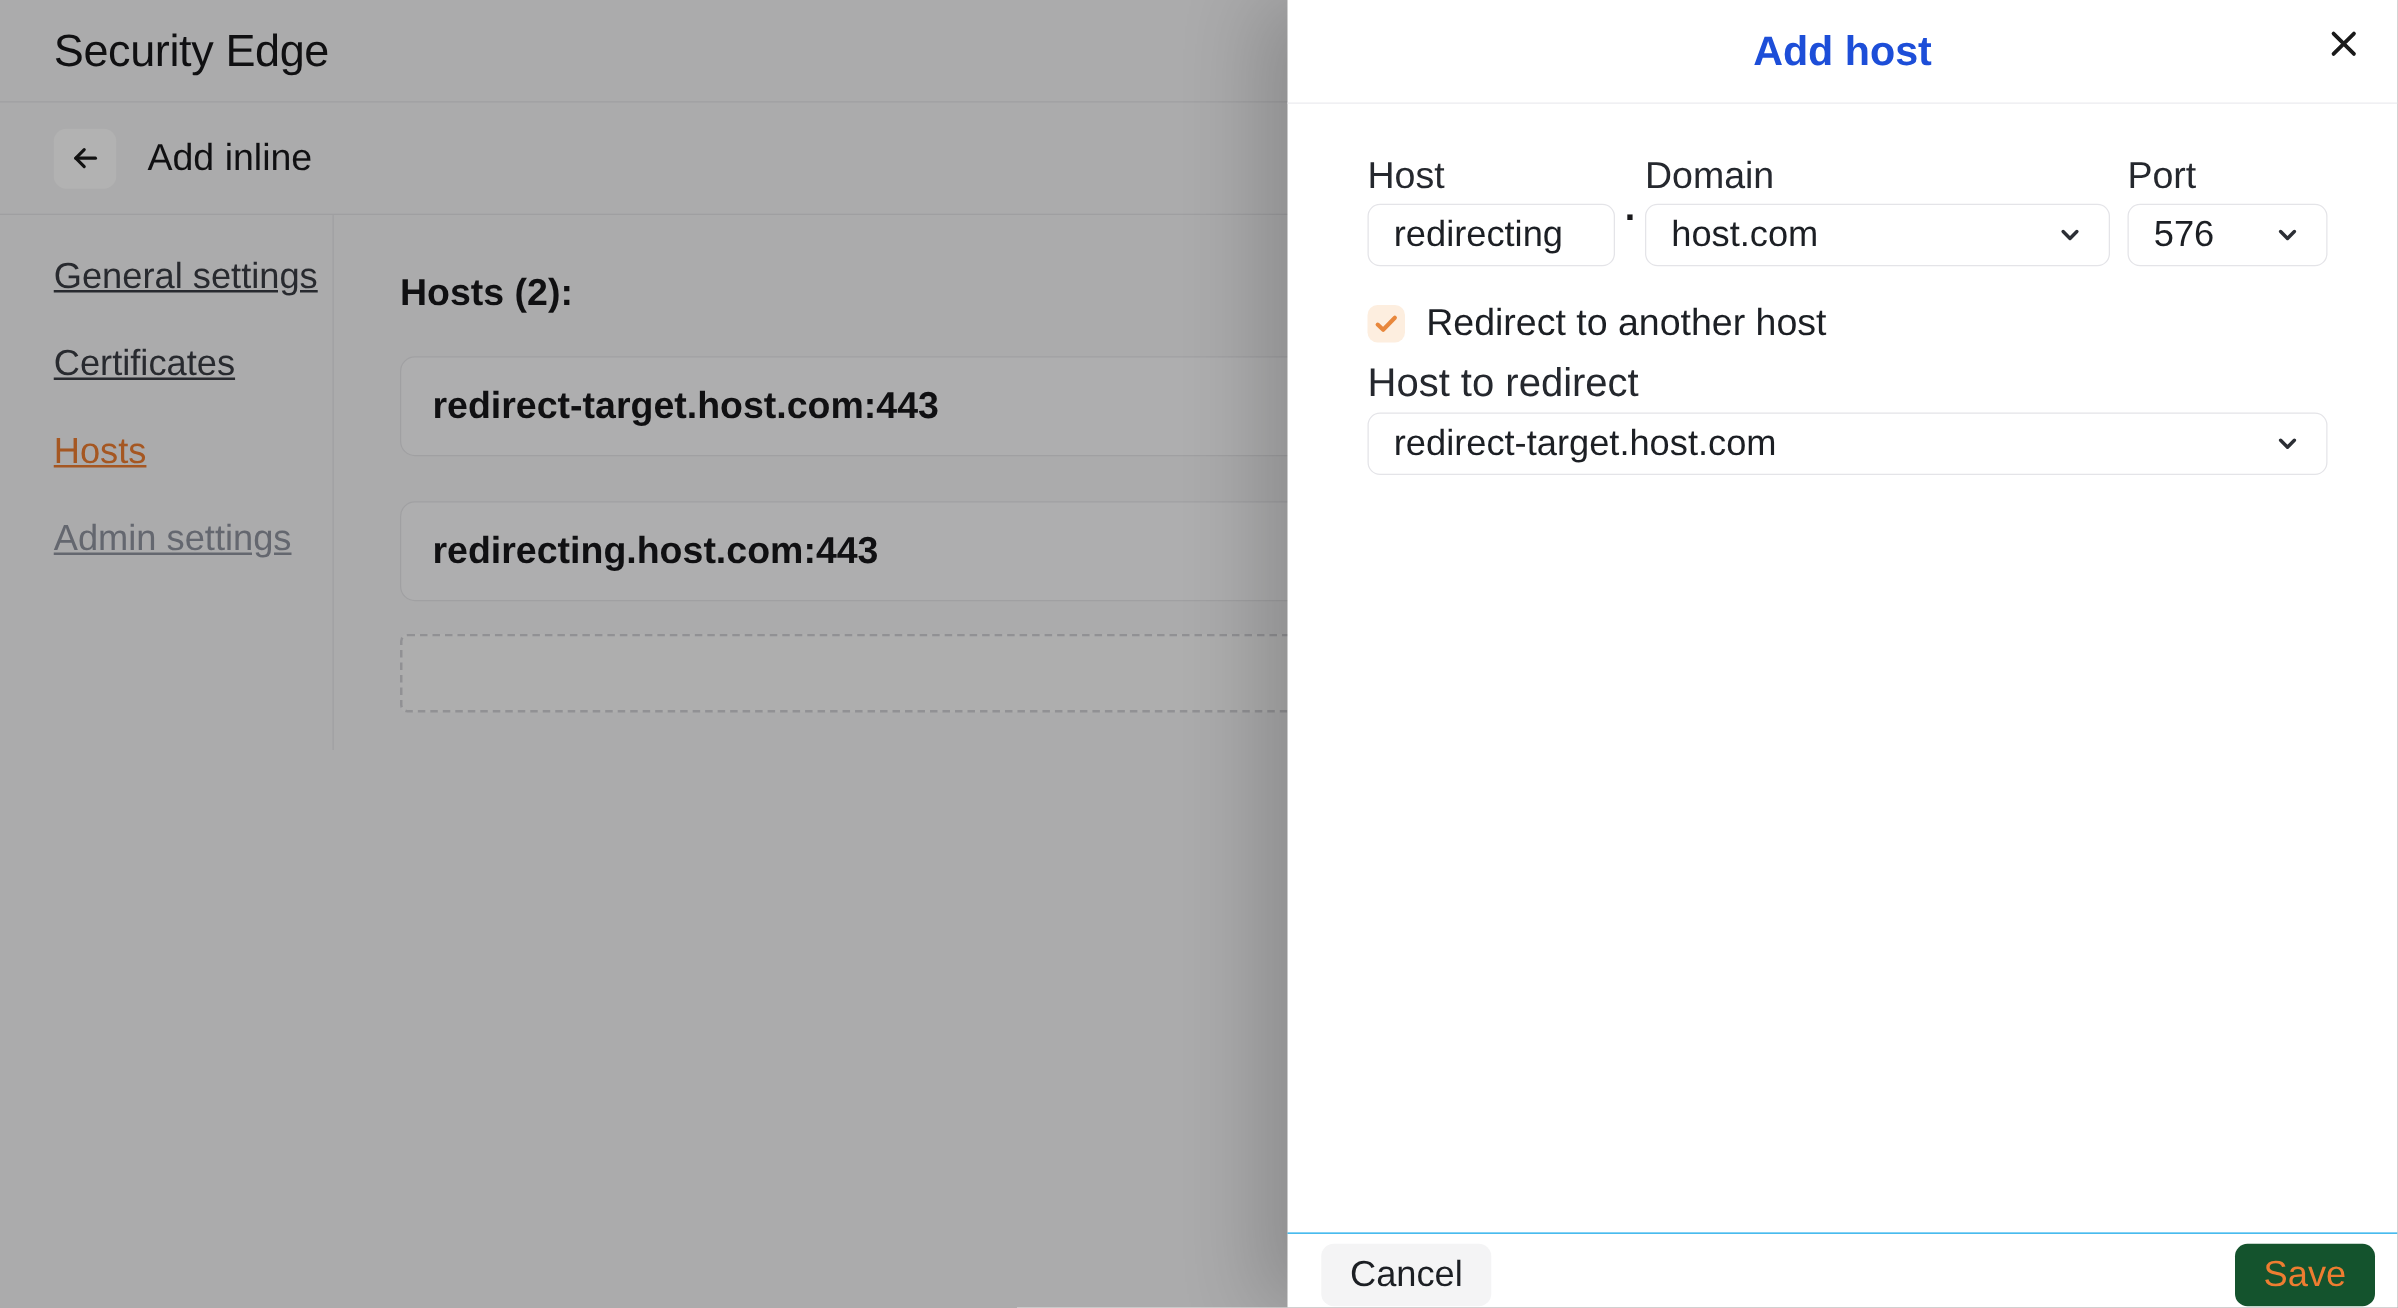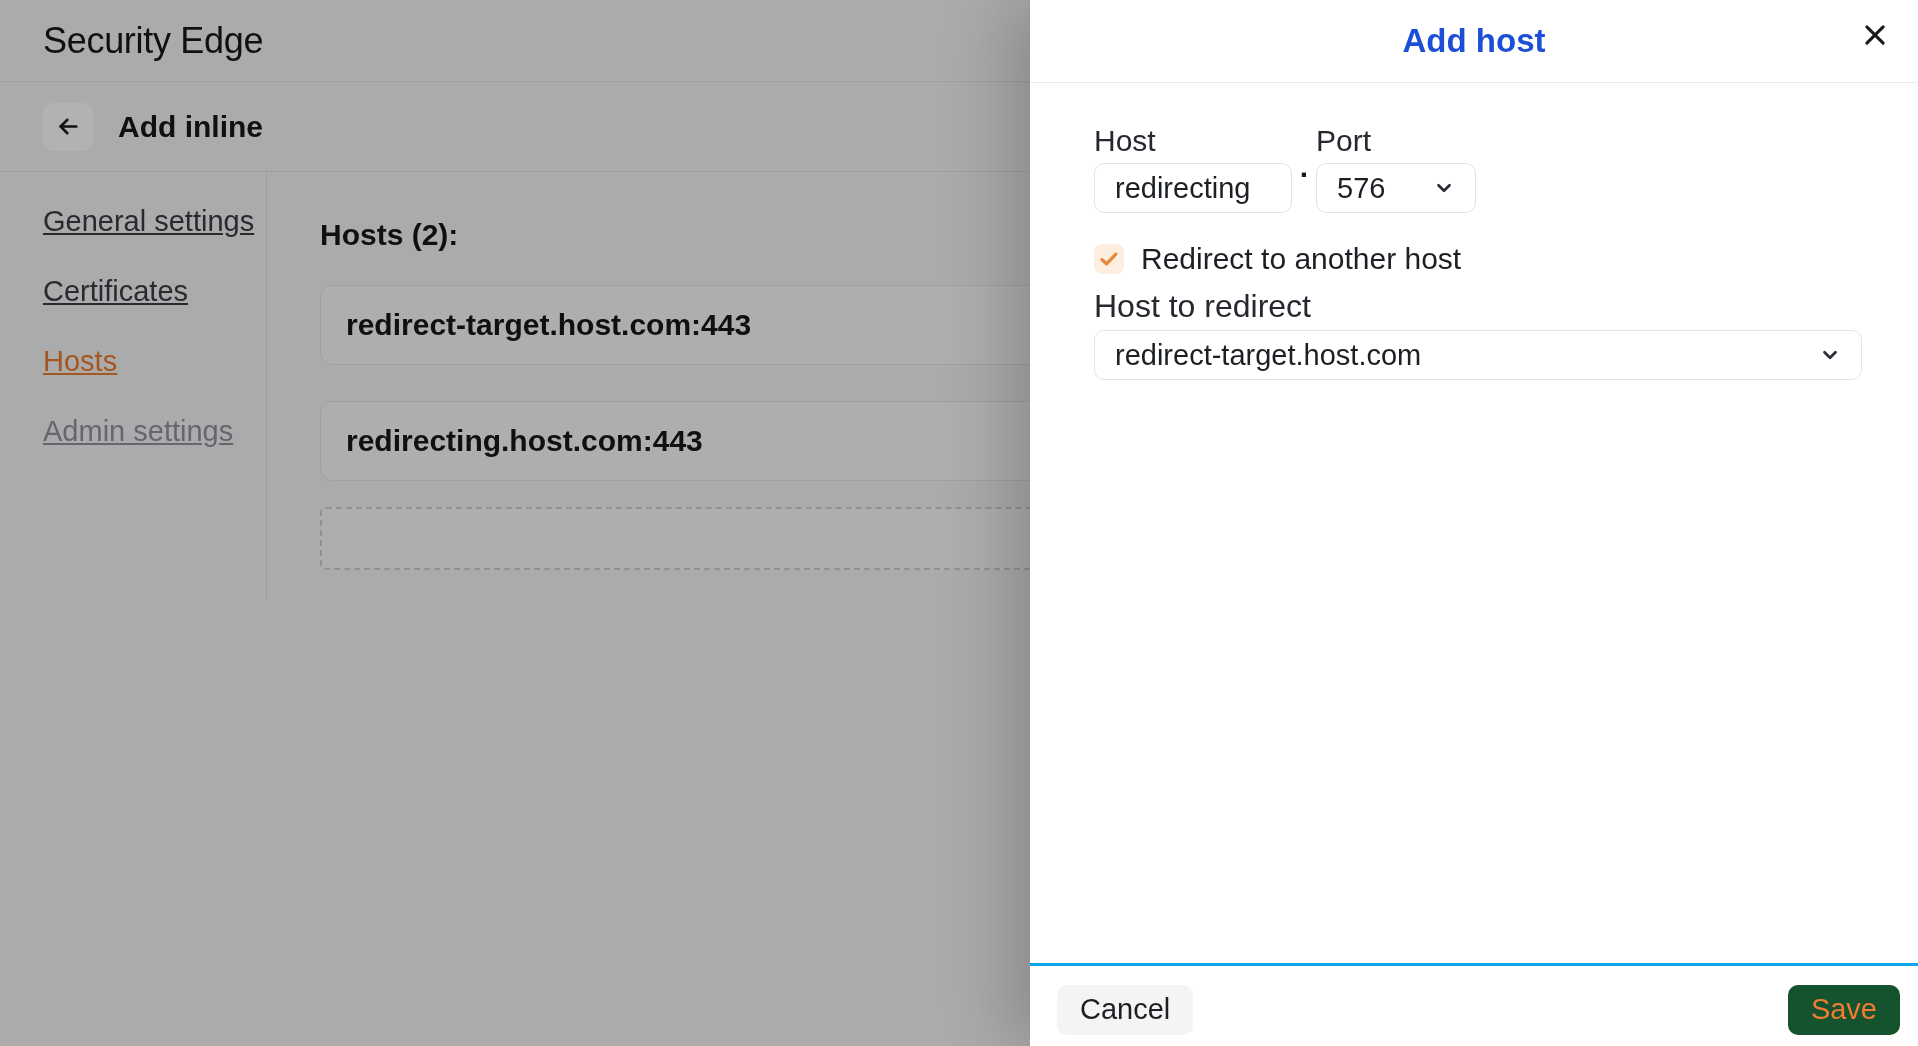--- a/index.html
+++ b/index.html
@@ -27,21 +27,21 @@
     display: flex; align-items: center; gap: 25px;
     padding-left: 43px;
     border-bottom: 1px solid #e4e4e7;
   }
   .back-btn {
     width: 50px; height: 48px;
     background: #ffffff; border: none; border-radius: 10px;
     display: flex; align-items: center; justify-content: center;
     cursor: pointer;
   }
-  .subheader-title { font-size: 30px; font-weight: 700; color: #18181b; }
+  .subheader-title { font-size: 30px; font-weight: 400; color: #18181b; }
 
   .content { display: flex; }
   .sidebar {
     width: 267px; flex: 0 0 267px;
     height: 428px;
     padding: 35px 0 0 43px;
     border-right: 1px solid #e4e4e7;
   }
   .side-item {
     font-size: 29px; line-height: 29px;
@@ -147,22 +147,22 @@
   }
   .checkbox-label { font-size: 30px; color: #1c1f24; }
 
   .redirect-label {
     margin-top: 16px; margin-bottom: 10px;
     font-size: 32px; line-height: 28px; color: #25282e;
   }
 
   .modal-footer {
     position: absolute; bottom: 0; left: 0; right: 0;
-    height: 83px;
-    border-top: 3px solid #0ea5e9;
+    height: 60px;
+    border-top: 1px solid #0ea5e9;
     display: flex; align-items: center; justify-content: space-between;
     padding: 7px 18px 0 27px;
   }
   .btn {
     height: 50px;
     border: none; border-radius: 10px;
     font-family: "Liberation Sans", sans-serif;
     font-size: 29px;
     cursor: pointer;
     padding: 0 23px;
@@ -231,20 +231,31 @@
   </div>
 
   <div class="modal-body">
 
     <div class="field-row">
       <div class="field-group fg-host">
         <label class="field-label">Host</label>
         <input class="text-input" type="text" value="redirecting" style="">
       </div>
       <div class="dot-sep">.</div>
+      <div class="field-group fg-domain">
+        <label class="field-label">Domain</label>
+        <div class="select">
+          <span>host.com</span>
+          <span>
+            <svg width="22" height="22" viewBox="0 0 16 16" fill="none" stroke="#2c2f35" stroke-width="2" stroke-linecap="round" stroke-linejoin="round">
+              <path d="M4 6l4 4 4-4"></path>
+            </svg>
+          </span>
+        </div>
+      </div>
       <div class="field-group fg-port">
         <label class="field-label">Port</label>
         <div class="select">
           <span>576</span>
           <span>
             <svg width="22" height="22" viewBox="0 0 16 16" fill="none" stroke="#2c2f35" stroke-width="2" stroke-linecap="round" stroke-linejoin="round">
               <path d="M4 6l4 4 4-4"></path>
             </svg>
           </span>
         </div>

